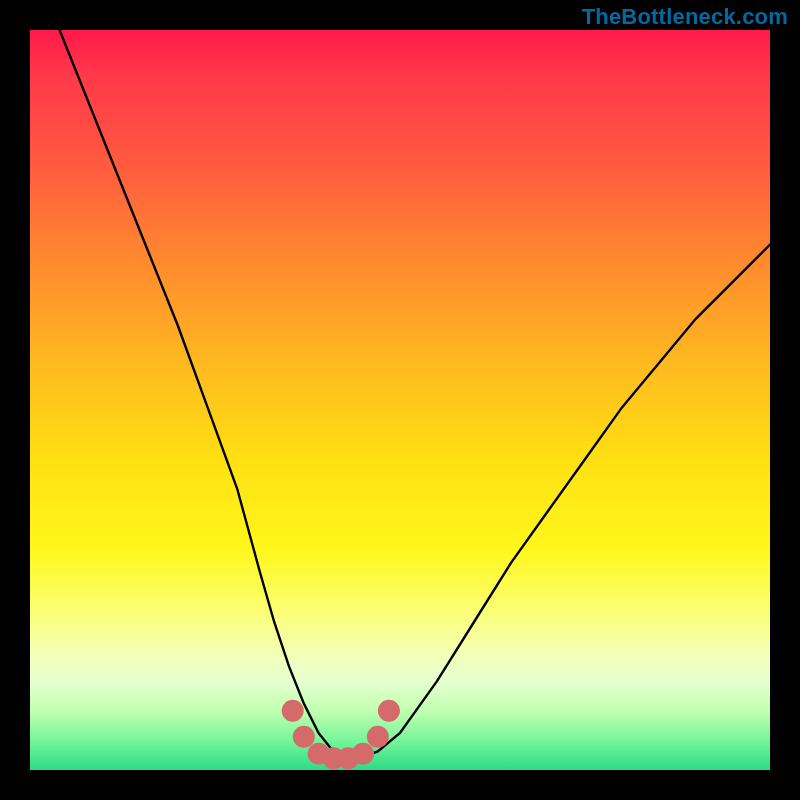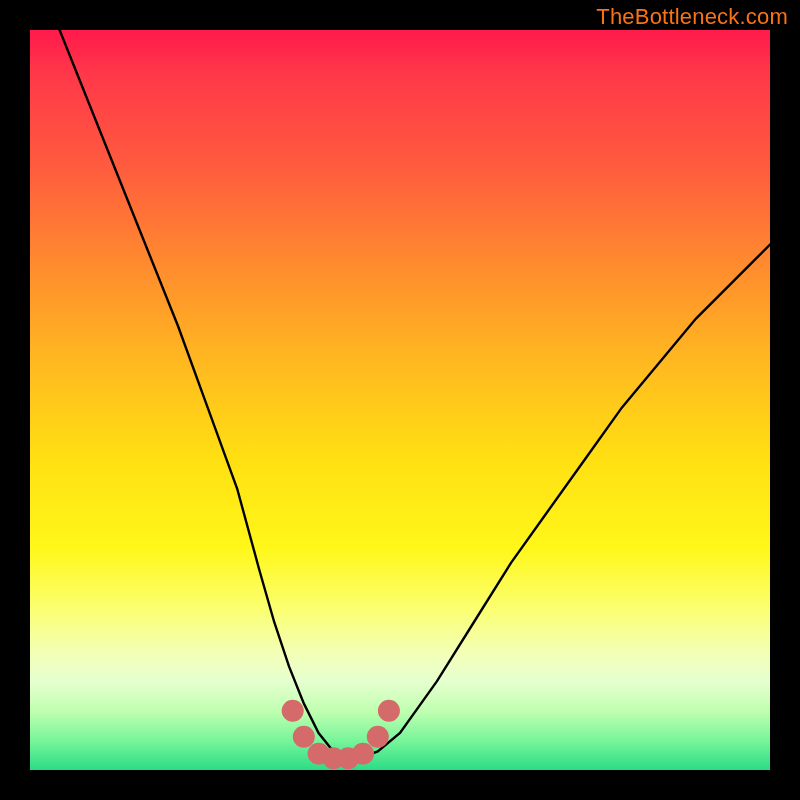--- a/index.html
+++ b/index.html
@@ -30,23 +30,23 @@
       #e6ffd0 88%,
       #c0ffb0 92%,
       #78f59a 96%,
       #2bdc86 100%
     );
   }
   .watermark {
     position: absolute;
     top: 4px;
     right: 12px;
-    color: #f97316;
+    color: #0369a1;
     font-size: 22px;
-    font-weight: 400;
+    font-weight: 700;
     letter-spacing: 0.2px;
     user-select: none;
   }
   svg {
     position: absolute;
     left: 0;
     top: 0;
   }
 </style>
 </head>

